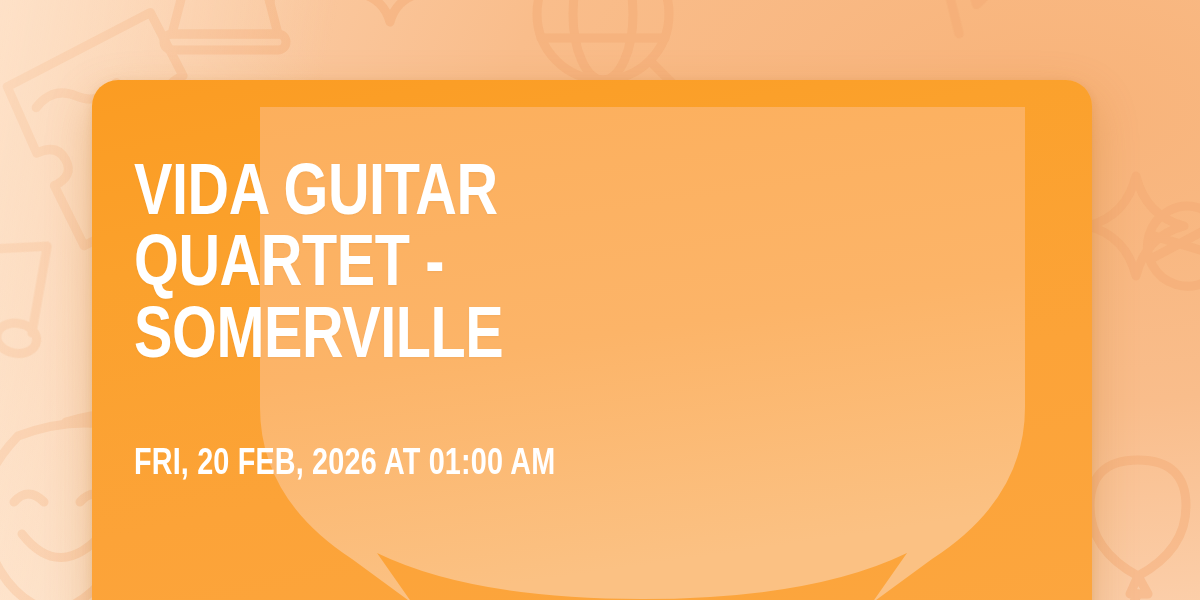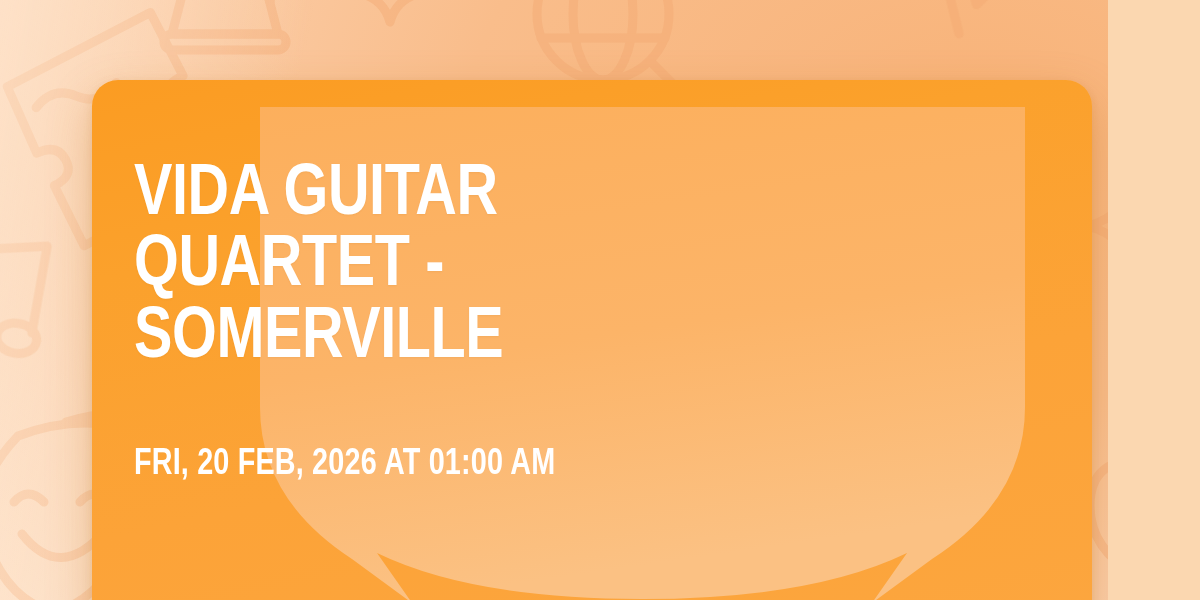--- a/index.html
+++ b/index.html
@@ -8,21 +8,21 @@
     padding: 0;
     width: 1200px;
     height: 600px;
     overflow: hidden;
     background: #fbd7b0;
     font-family: "Liberation Sans", sans-serif;
   }
 
   #stage {
     position: relative;
-    width: 1108px;
+    width: 1200px;
     height: 600px;
     overflow: hidden;
   }
 
   
   .bg-gradient {
     position: absolute;
     inset: 0;
     background:
       radial-gradient(120% 130% at 88% 18%, #f8b379 0%, #f9bd8b 38%, #fcd3b2 72%, #fde0c6 100%);

